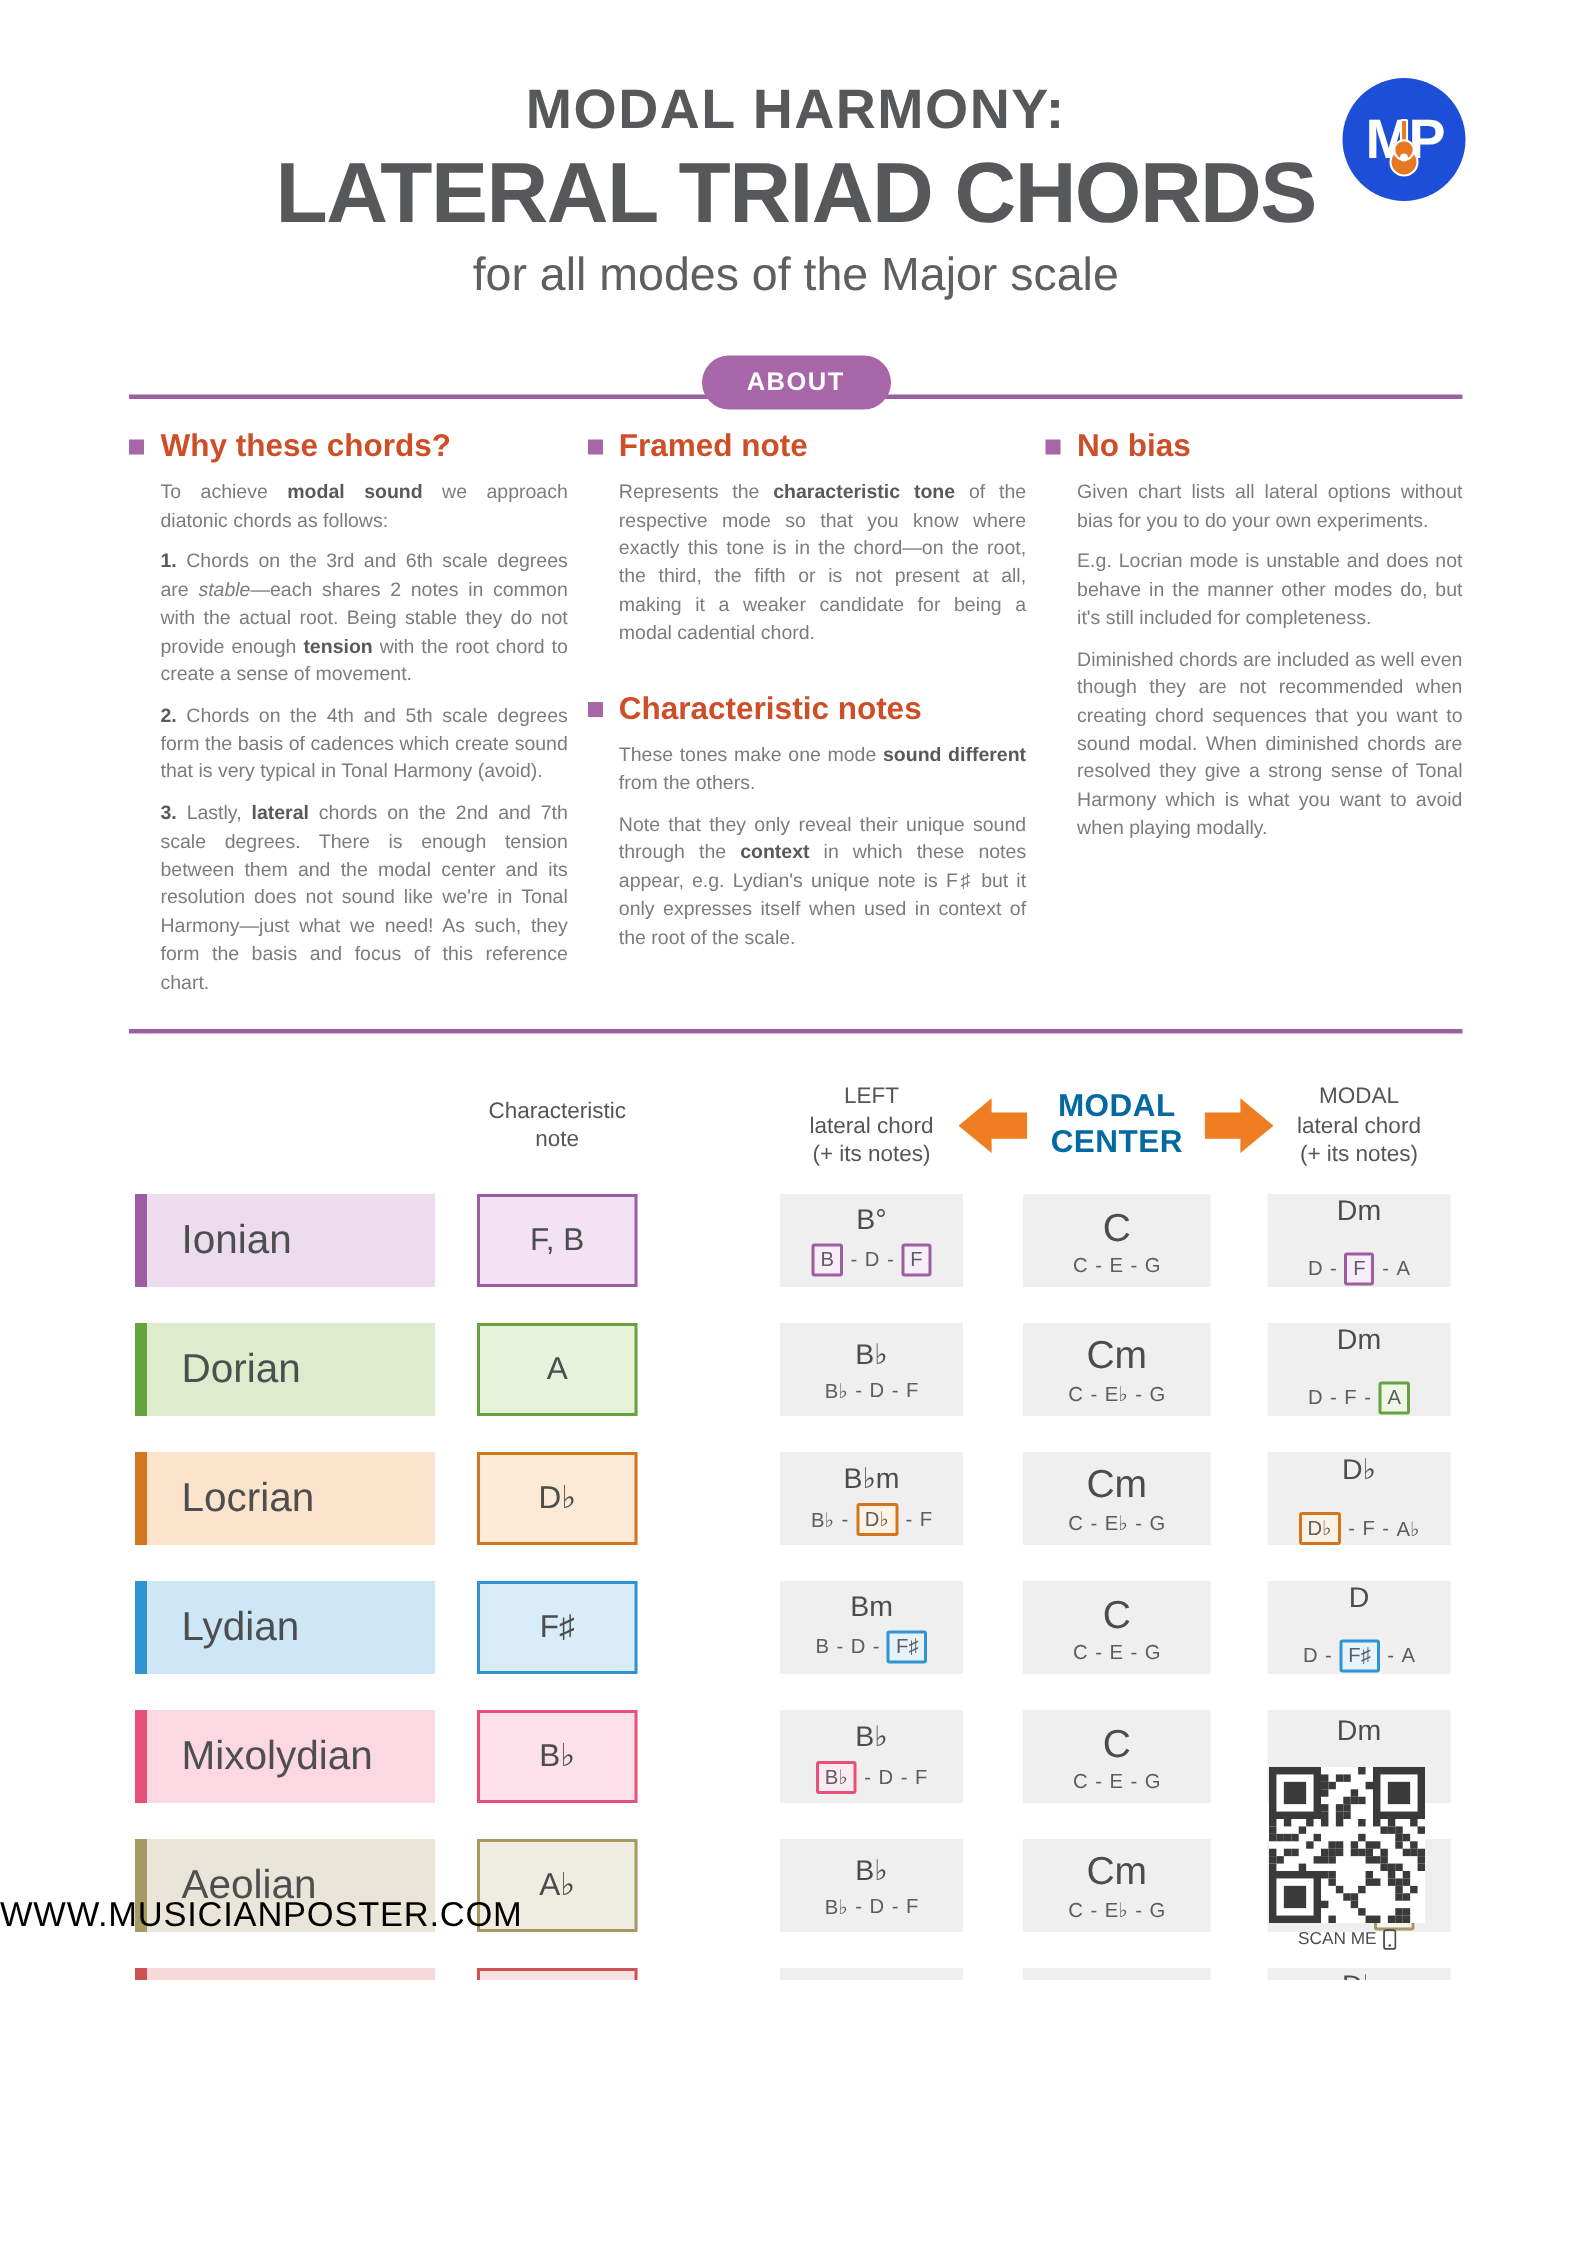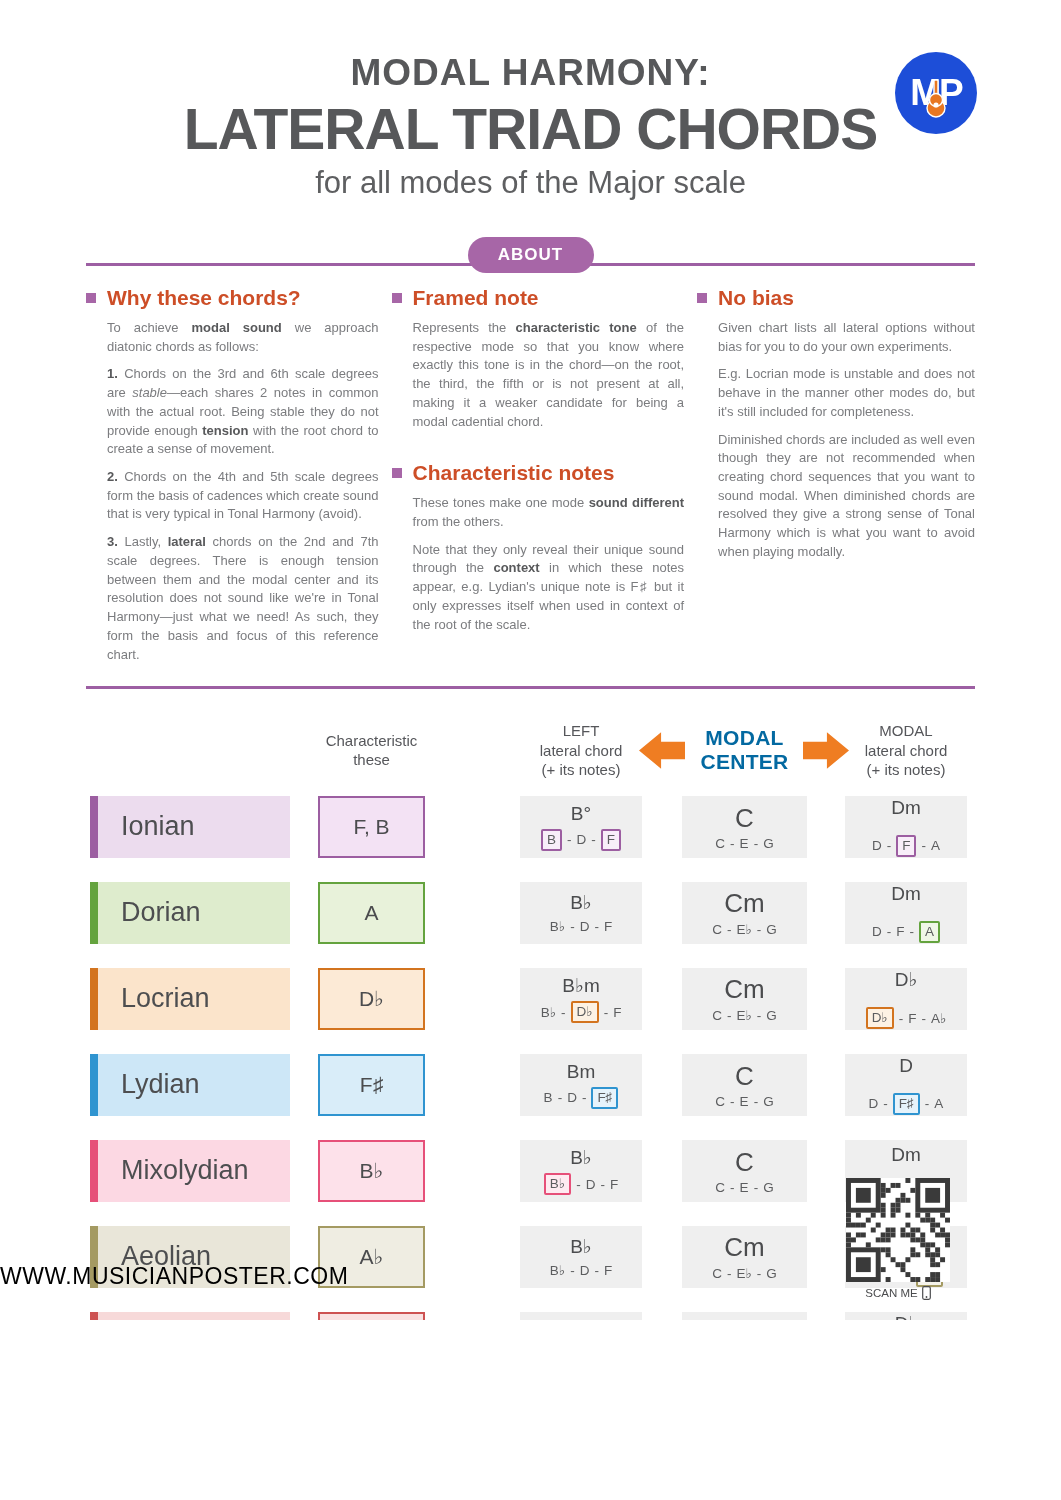--- a/index.html
+++ b/index.html
@@ -160,21 +160,21 @@
 
     </div>
     <div class="bottom-line"></div>
   </div>
 
   <div class="chart">
 
     <div class="chart-grid chart-head">
       <div class="h-char">
         <div>Characteristic</div>
-        <div>these</div>
+        <div>note</div>
       </div>
       <div class="h-left">
         <div>LEFT</div>
         <div>lateral chord</div>
         <div>(+ its notes)</div>
       </div>
       <div class="arrow left"></div>
       <div class="h-center">
         <div>MODAL</div>
         <div>CENTER</div>

